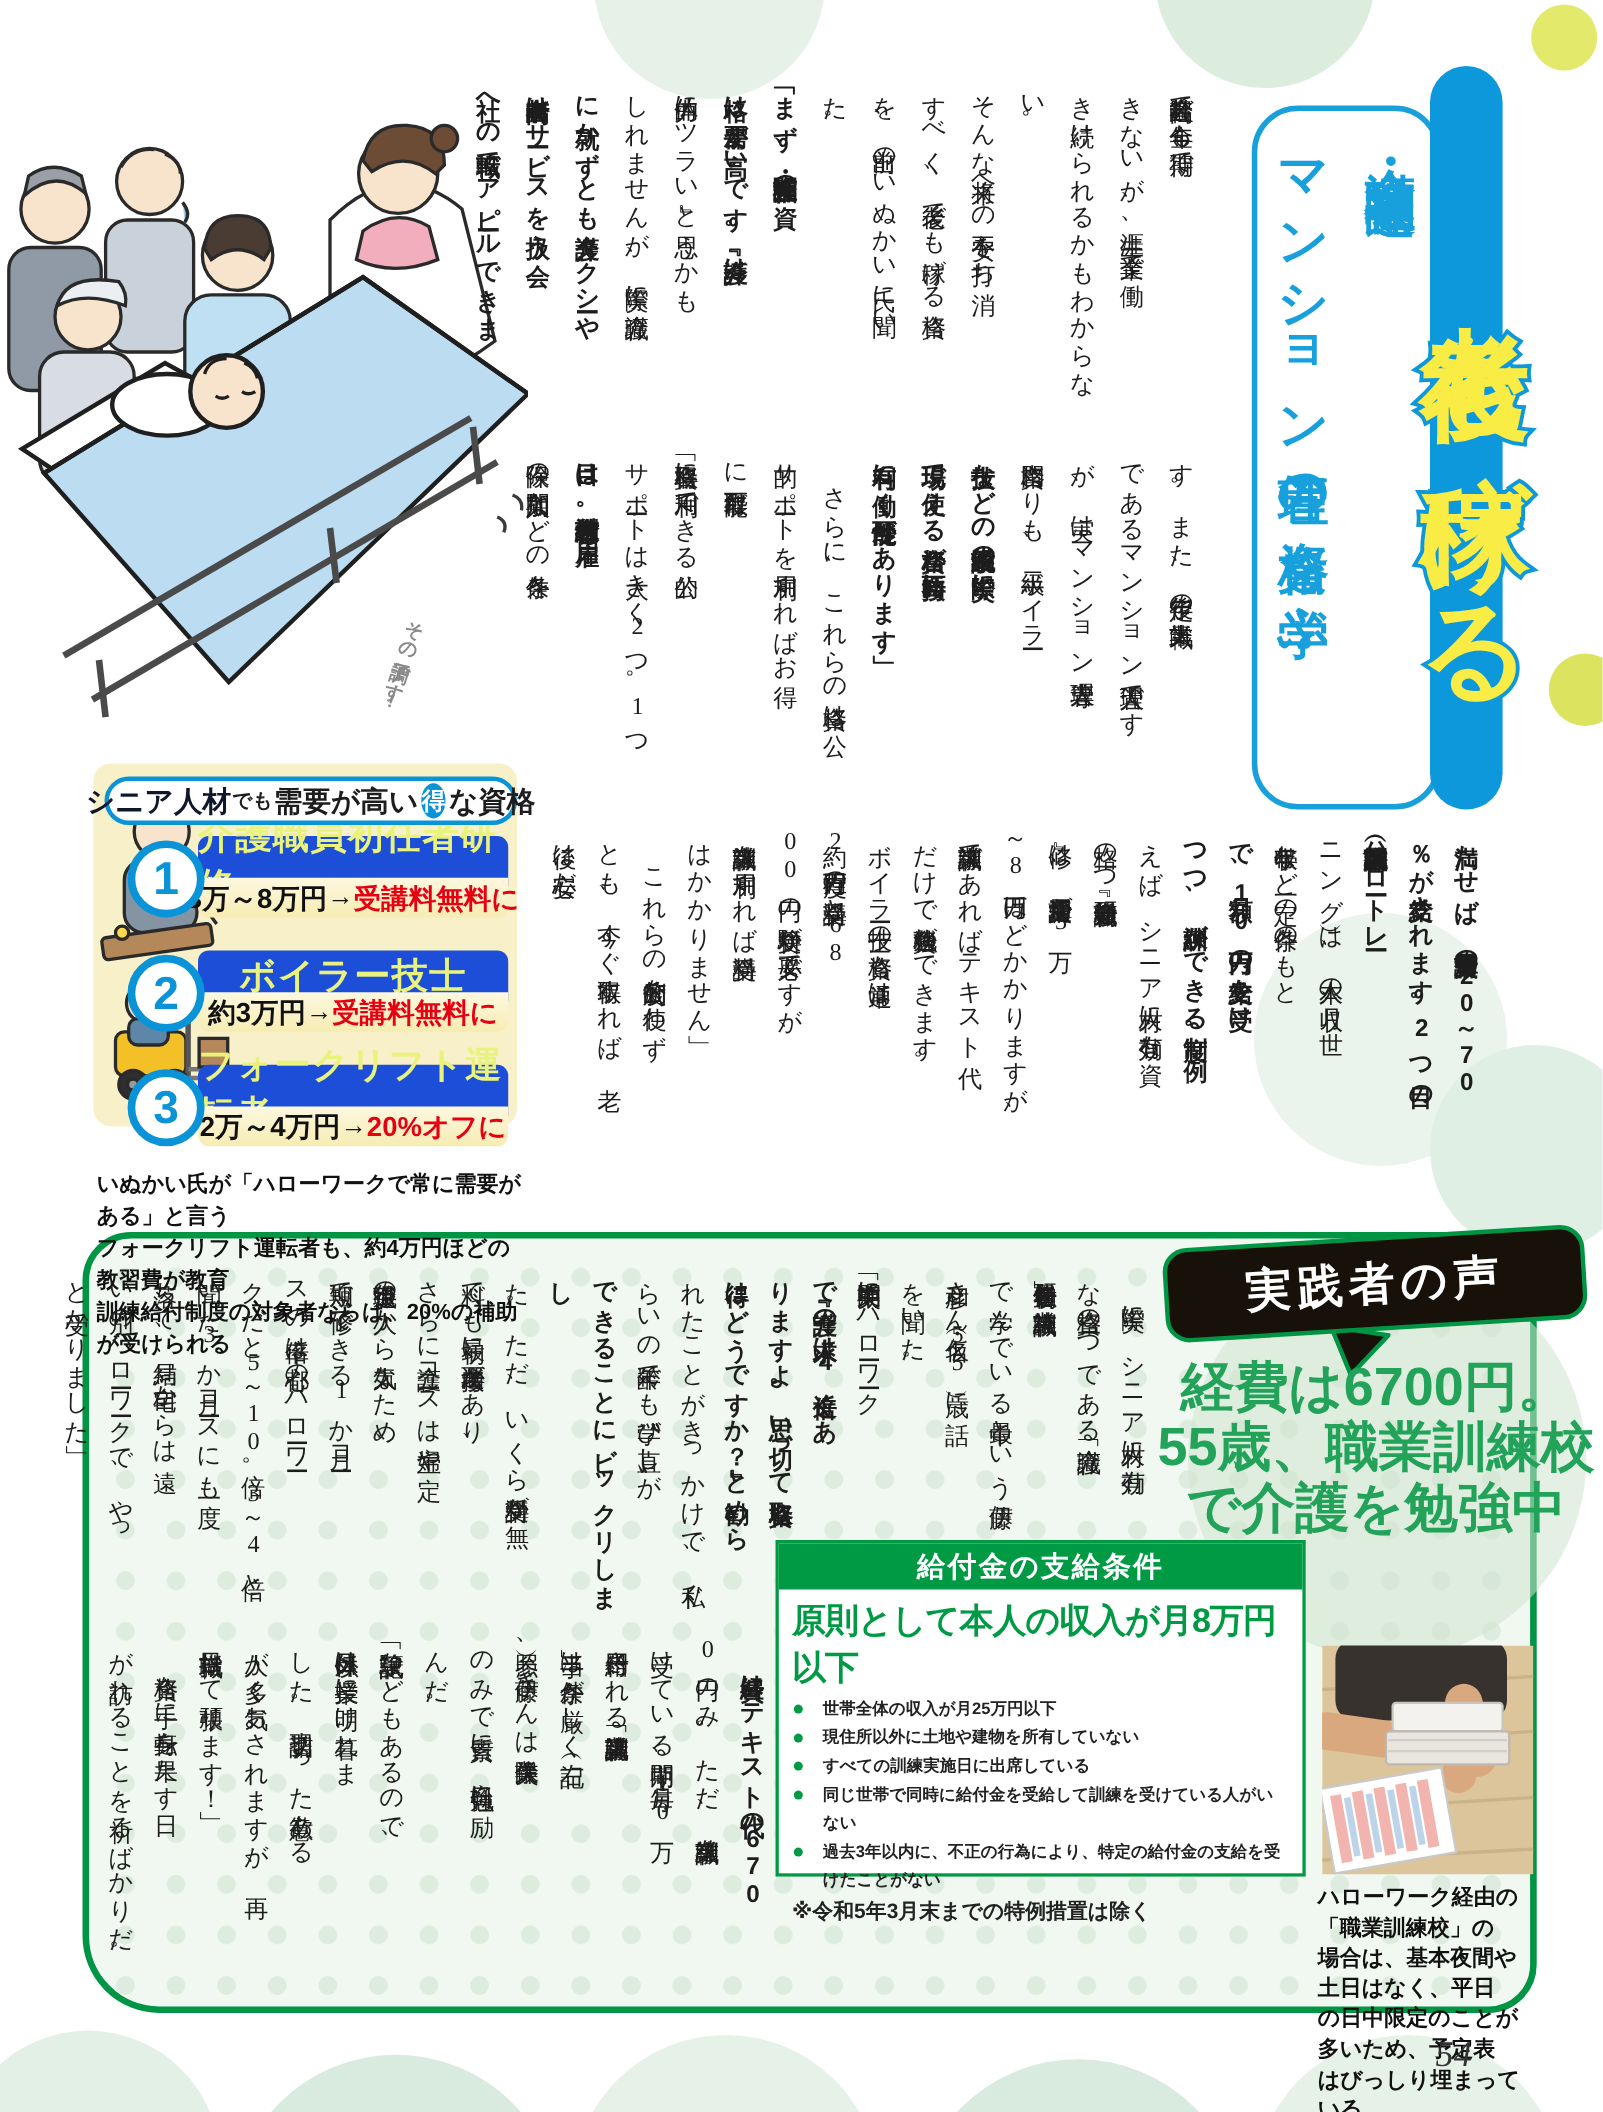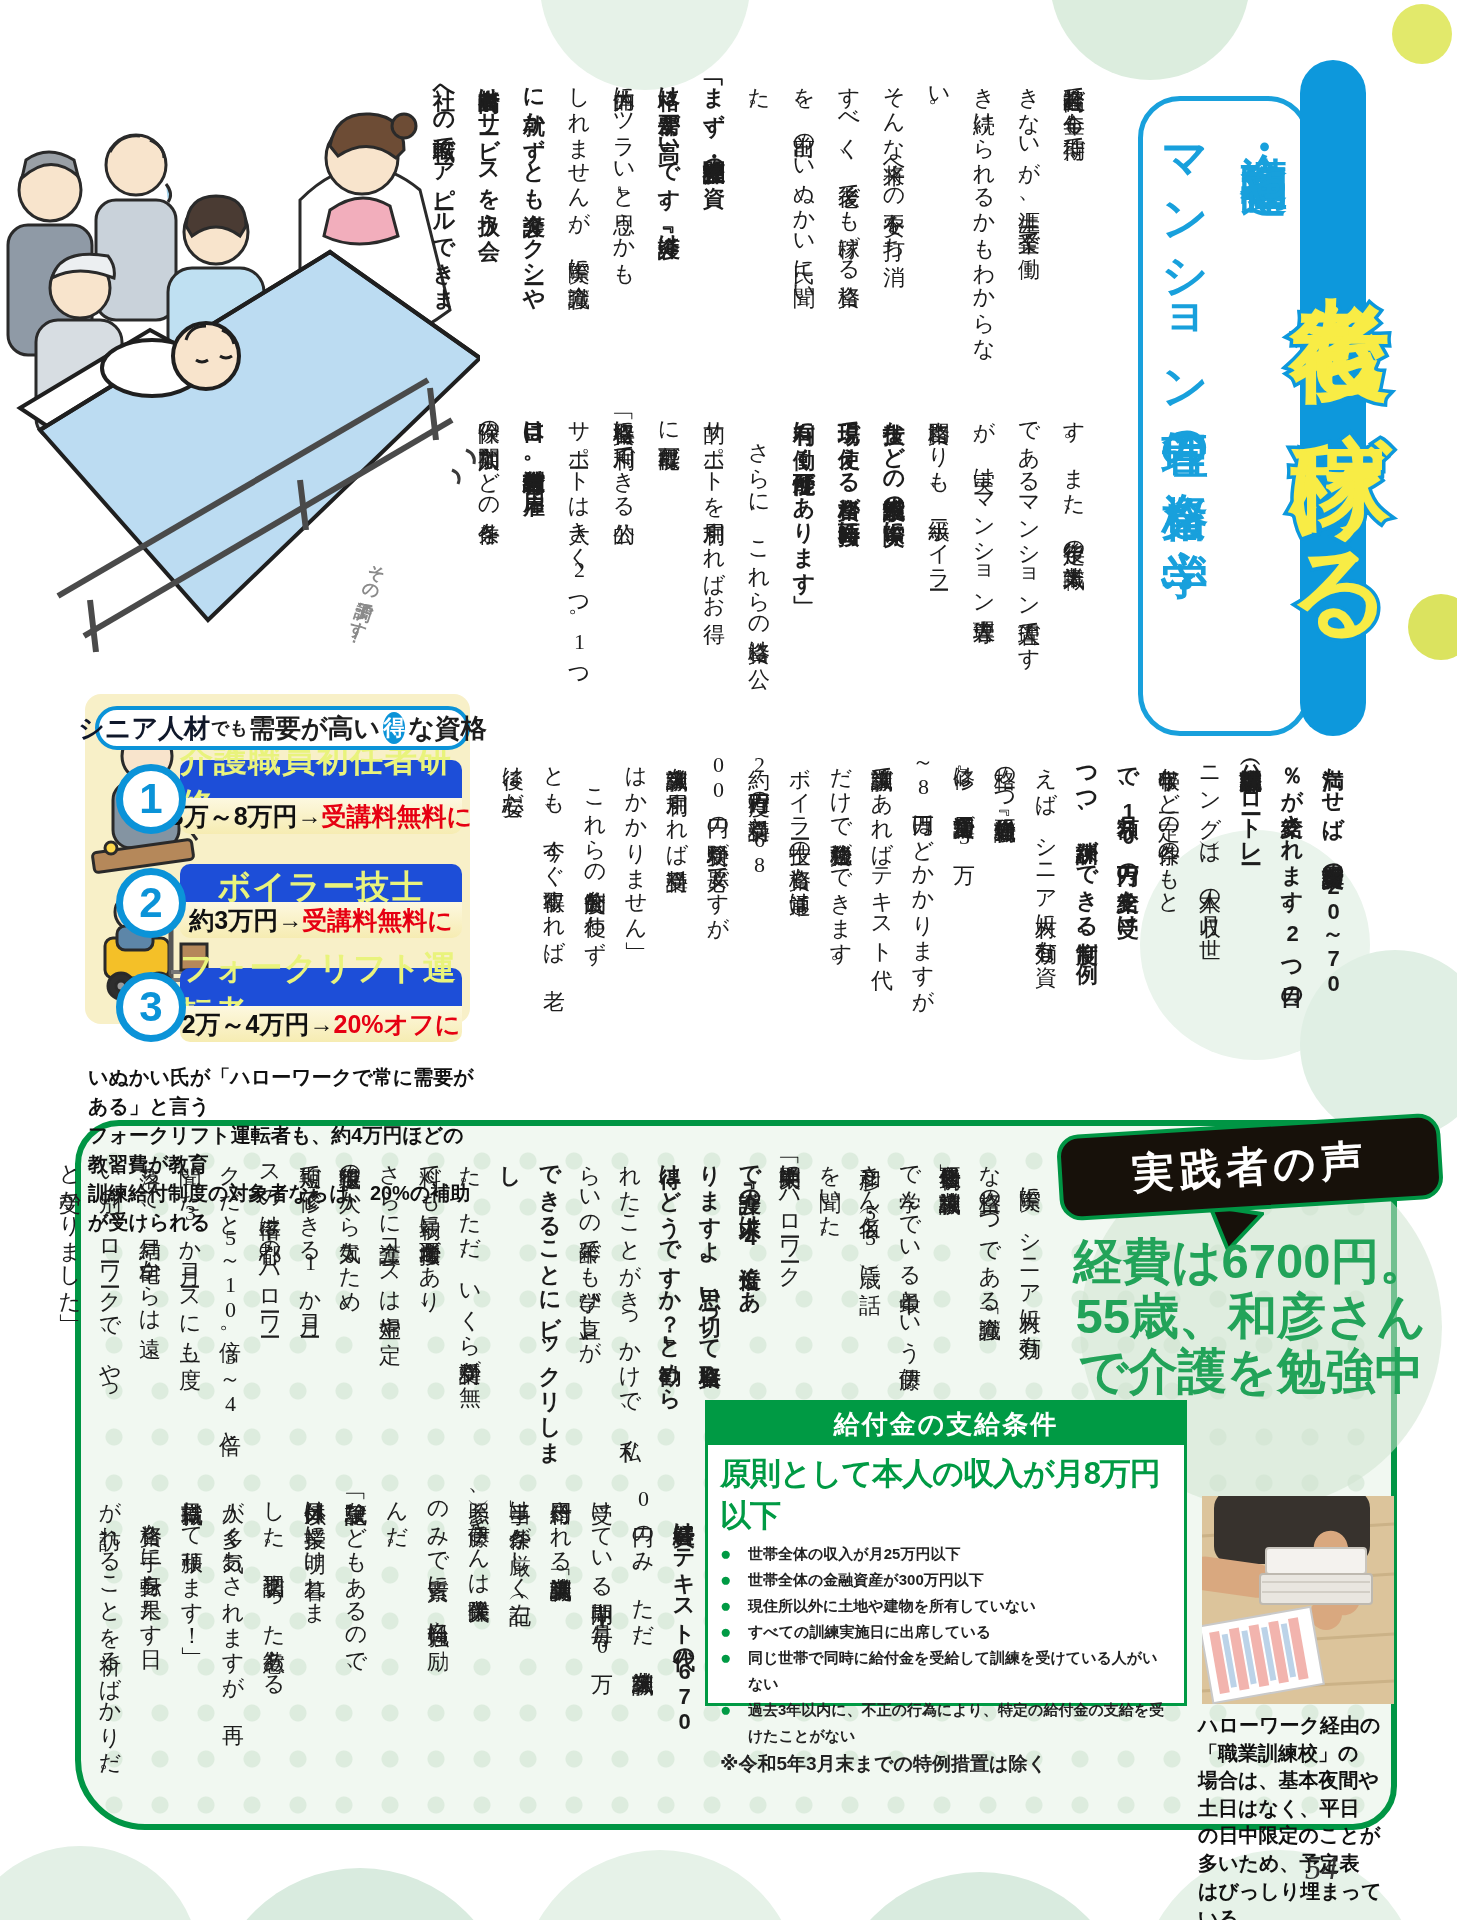--- a/index.html
+++ b/index.html
@@ -289,21 +289,21 @@
 フォークリフト運転者も、約4万円ほどの教習費が教育
 訓練給付制度の対象者ならば、20%の補助が受けられる</div>
 
   <div class="green-box"></div>
   <div class="pale-circle"></div>
   <svg class="bubble-tail" width="56" height="48" viewBox="0 0 56 48">
     <polygon points="2,2 54,10 20,46" fill="#17110a" stroke="#009544" stroke-width="4"></polygon>
   </svg>
   <div class="bubble">実践者の声</div>
   <div class="voice-headline">経費は6700円。
-55歳、和彦さん
+55歳、職業訓練校
 で介護を勉強中</div>
 
   <div class="vb interview1">
       <div class="col">　実際に、シニア人材に有効</div>
       <div class="col">な資格の一つである「介護職</div>
       <div class="col">員初任者研修」を職業訓練校</div>
       <div class="col">で学んでいる最中という伊藤</div>
       <div class="col">和彦さん（仮名・55歳）に話</div>
       <div class="col">を聞いた。</div>
       <div class="col">「失業期間中にハローワーク</div>
@@ -342,21 +342,20 @@
       <div class="col">　資格を手に転身を果たす日</div>
       <div class="col">が訪れることを祈るばかりだ。</div>
     </div>
 
   <div class="cond-box">
     <div class="cond-header">給付金の支給条件</div>
     <div class="cond-body">
       <div class="cond-sub">原則として本人の収入が月8万円以下</div>
       <div class="cond-list">
           <div class="col">世帯全体の収入が月25万円以下</div>
-          <div class="col">世帯全体の金融資産が300万円以下</div>
           <div class="col">現住所以外に土地や建物を所有していない</div>
           <div class="col">すべての訓練実施日に出席している</div>
           <div class="col">同じ世帯で同時に給付金を受給して訓練を受けている人がいない</div>
           <div class="col">過去3年以内に、不正の行為により、特定の給付金の支給を受けたことがない</div>
         </div>
       <div class="cond-note">※令和5年3月末までの特例措置は除く</div>
     </div>
   </div>
 
   <svg class="photo" viewBox="0 0 192 208">

